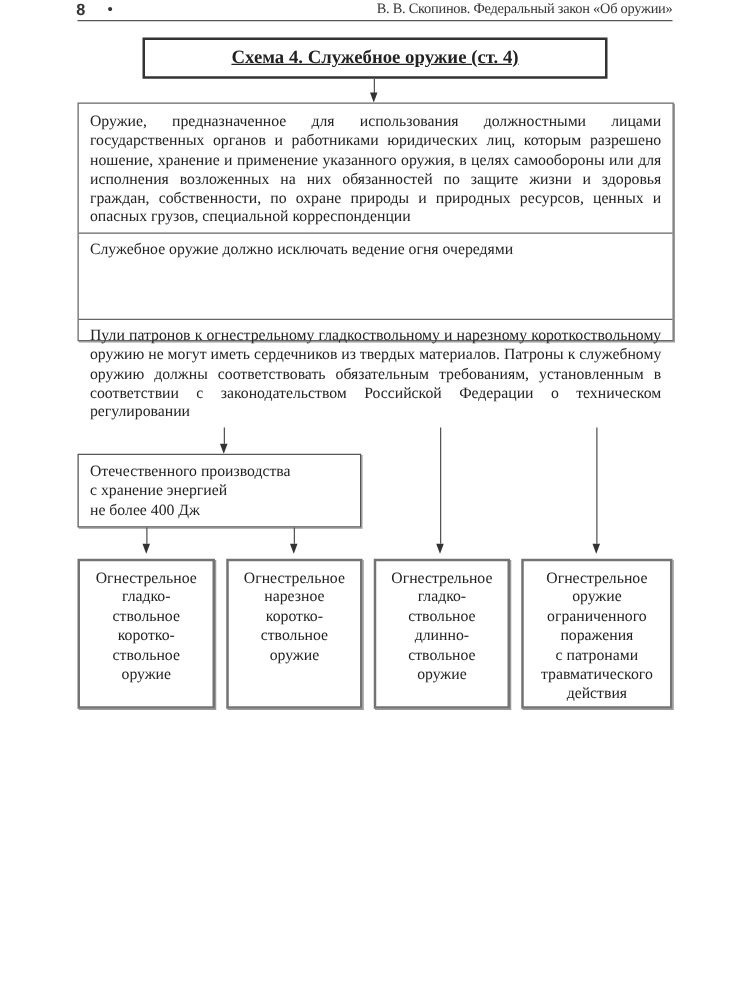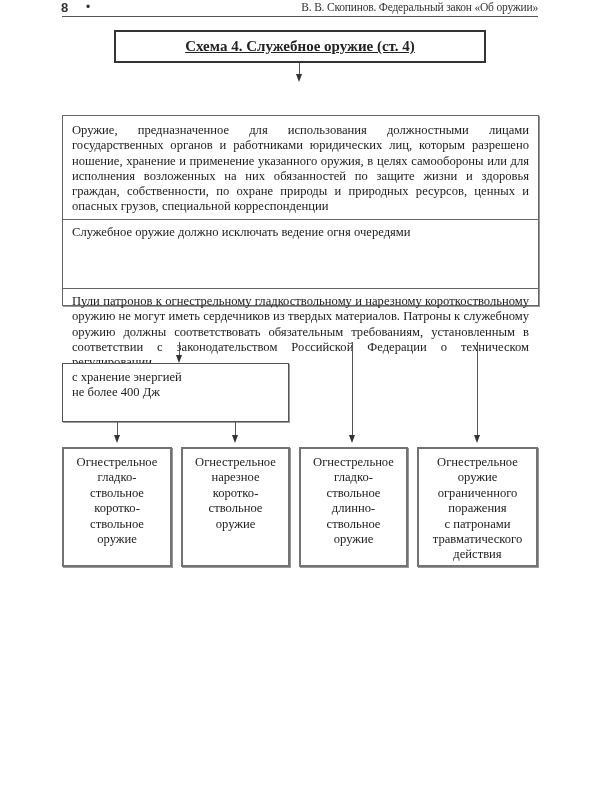--- a/index.html
+++ b/index.html
@@ -13,21 +13,21 @@
                font-size: 11.5px; color: #333; letter-spacing: -0.2px; }
   .hdr-rule { position: absolute; left: 62px; width: 476px; top: 16px; height: 0;
               border-top: 1px solid #555; }
 
   .box { position: absolute; box-sizing: border-box; background: #fff; }
   .title-box { left: 114px; top: 30px; width: 372px; height: 33px; border: 2px solid #333;
                display: flex; align-items: center; justify-content: center;
                font-weight: bold; font-size: 15px; color: #222; text-decoration: underline; }
 
   .main-box { left: 62px; top: 82px; width: 477px; height: 191px; border: 1px solid #666;
-              box-shadow: 1px 1px 0 #999; margin-top: 33px; }
+              box-shadow: 1px 1px 0 #999; }
   .cell { position: absolute; left: 0; right: 0; box-sizing: border-box;
           padding: 0 9px; font-size: 12.6px; line-height: 15.3px; color: #222; }
   .cell-sep { border-top: 1px solid #666; }
   .c1 { top: 0; height: 103px; padding-top: 7px; text-align: justify; }
   .c2 { top: 103px; height: 27px; padding-top: 5px; }
   .c3 { top: 130px; height: 42px; padding-top: 5px; }
   .c4 { top: 172px; height: 88px; padding-top: 5px; text-align: justify; }
 
   .dom-box { left: 62px; top: 363px; width: 227px; height: 59px; border: 1px solid #555;
              box-shadow: 1px 1px 0 #999; padding: 6px 0 0 9px; font-size: 12.6px; line-height: 15.3px; }
@@ -68,20 +68,21 @@
 <div class="vline" style="left:179px;top:342px;height:13px;"></div>
 <div class="arrowhead" style="left:176px;top:355px;"></div>
 
 <div class="vline" style="left:352px;top:342px;height:93px;"></div>
 <div class="arrowhead" style="left:349px;top:435px;"></div>
 
 <div class="vline" style="left:477px;top:342px;height:93px;"></div>
 <div class="arrowhead" style="left:474px;top:435px;"></div>
 
 <div class="box dom-box">
+  <div>Отечественного производства</div>
   <div>с хранение энергией</div>
   <div>не более 400 Дж</div>
 </div>
 
 <div class="vline" style="left:117px;top:422px;height:13px;"></div>
 <div class="arrowhead" style="left:114px;top:435px;"></div>
 <div class="vline" style="left:235px;top:422px;height:13px;"></div>
 <div class="arrowhead" style="left:232px;top:435px;"></div>
 
 <div class="box leaf l1">

